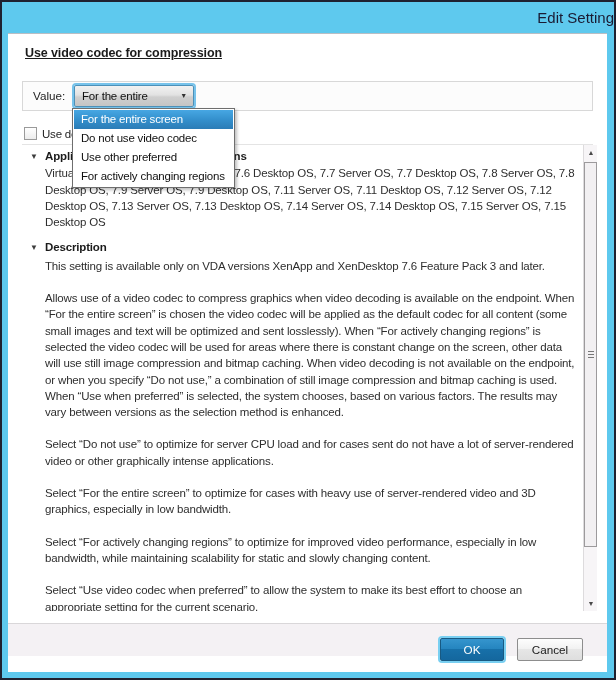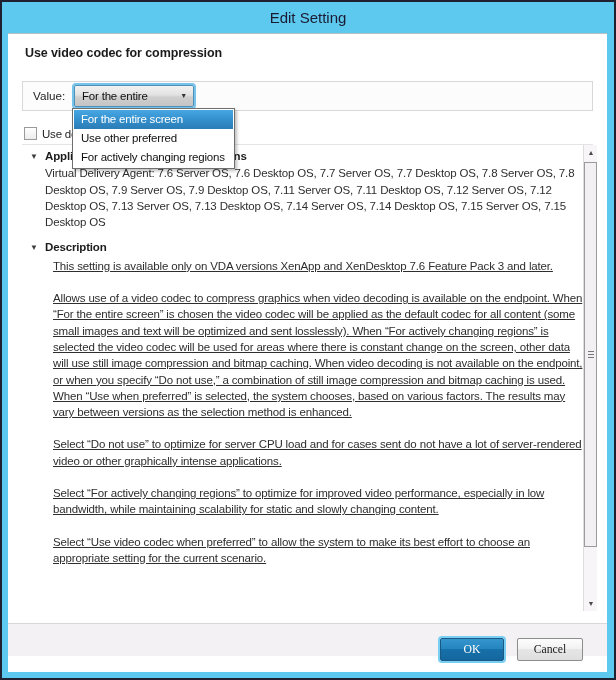--- a/index.html
+++ b/index.html
@@ -5,30 +5,30 @@
   html,body { margin:0; padding:0; background:#3c3c3c; }
   * { box-sizing:border-box; }
   body { font-family:"Liberation Sans", sans-serif; }
 
   .window {
     position:relative; width:616px; height:680px;
     background:#5ec9ee; border:2px solid #1f2130; overflow:hidden;
   }
   .titlebar {
     position:absolute; left:0; top:0; right:0; height:21px;
-    text-align:center; line-height:31px; font-size:15px; color:#1a1b33;
+    text-align:right; line-height:31px; font-size:15px; color:#1a1b33;
   }
   .content {
     position:absolute; left:6px; top:31px; width:599px; height:639px;
     background:#ffffff; border-top:1px solid #b9bec4;
   }
 
   .setting-title {
     position:absolute; left:17px; top:12px;
-    font-size:12.5px; font-weight:bold; color:#1b1b1b; letter-spacing:-0.1px;
+    font-size:12.5px; font-weight:bold; color:#1b1b1b; letter-spacing:-0.1px;text-decoration:underline;
   }
 
   .value-box {
     position:absolute; left:14px; top:47px; width:571px; height:30px;
     background:#fcfcfc; border:1px solid #d8d8d8;
   }
   .value-label {
     position:absolute; left:10px; top:0; height:28px; line-height:28px;
     font-size:11.7px; color:#1f1f1f;
   }
@@ -61,21 +61,21 @@
     overflow:hidden; padding:0 0 0 23px;
     font-size:11.5px; color:#2e2e2e; letter-spacing:-0.15px; line-height:16.3px;
   }
   .sec-header { position:relative; font-weight:bold; color:#1b1b1b; }
   .sec-header .tri {
     position:absolute; left:-15px; top:1px; font-size:8px; color:#3d3d3d; font-weight:normal;
   }
   .sec-applies { margin-top:3px; }
   .sec-body { width:530px; margin:1px 0 0 0; }
   .sec-desc { margin-top:9px; }
-  .desc-paras p { width:530px; margin:2px 0 0 8px;text-decoration:underline; }
+  .desc-paras p { width:530px; margin:2px 0 0 0; }
   .desc-paras p + p { margin-top:16px; }
 
   .vscroll {
     position:absolute; left:575px; top:111px; width:14px; height:466px;
     background:#f7f5f7; border-left:1px solid #dddbdd;
   }
   .vscroll .btn {
     position:absolute; left:0; width:14px; height:15px; text-align:center;
     font-size:7px; line-height:15px; color:#4a4a4a;
   }
@@ -84,21 +84,21 @@
   .vscroll .thumb {
     position:absolute; left:0px; top:17px; width:13px; height:385px;
     background:#f2f0f2; border:1px solid #9c9a9c;
   }
   .vscroll .grip {
     position:absolute; left:3px; top:50%; margin-top:-4px; width:6px; height:8px;
     background:repeating-linear-gradient(180deg,#777 0,#777 1px,transparent 1px,transparent 3px);
   }
 
   .footer-line { position:absolute; left:0; top:589px; width:599px; height:1px; background:#d9d7d9; }
-  .footer { position:absolute; left:0; top:590px; width:599px; height:32px; background:#f4f1f4;font-family:Liberation Serif, serif; }
+  .footer { position:absolute; left:0; top:590px; width:599px; height:32px; background:#f4f1f4; }
   .btn-dialog {
     position:absolute; top:14px; height:23px; font-size:11.7px;
     border-radius:2px; text-align:center; line-height:21px; cursor:default;
   }
   .btn-ok {
     left:432px; width:64px; color:#ffffff;
     background:linear-gradient(180deg,#3595ce 0%,#2484be 49%,#1770a9 50%,#14679e 100%);
     border:1px solid #185a83; box-shadow:0 0 0 2px #79cff1;
   }
   .btn-cancel {
@@ -157,20 +157,21 @@
       <div class="sec-body">Virtual Delivery Agent: 7.6 Server OS, 7.6 Desktop OS, 7.7 Server OS, 7.7 Desktop OS, 7.8 Server OS, 7.8 Desktop OS, 7.9 Server OS, 7.9 Desktop OS, 7.11 Server OS, 7.11 Desktop OS, 7.12 Server OS, 7.12 Desktop OS, 7.13 Server OS, 7.13 Desktop OS, 7.14 Server OS, 7.14 Desktop OS, 7.15 Server OS, 7.15 Desktop OS</div>
 
       <div class="sec-header sec-desc">
         <span class="tri">▼</span>
         <span>Description</span>
       </div>
       <div class="desc-paras">
           <p>This setting is available only on VDA versions XenApp and XenDesktop 7.6 Feature Pack 3 and later.</p>
           <p>Allows use of a video codec to compress graphics when video decoding is available on the endpoint. When “For the entire screen” is chosen the video codec will be applied as the default codec for all content (some small images and text will be optimized and sent losslessly). When “For actively changing regions” is selected the video codec will be used for areas where there is constant change on the screen, other data will use still image compression and bitmap caching. When video decoding is not available on the endpoint, or when you specify “Do not use,” a combination of still image compression and bitmap caching is used. When “Use when preferred” is selected, the system chooses, based on various factors. The results may vary between versions as the selection method is enhanced.</p>
           <p>Select “Do not use” to optimize for server CPU load and for cases sent do not have a lot of server-rendered video or other graphically intense applications.</p>
+          <p>Select “For the entire screen” to optimize for cases with heavy use of server-rendered video and 3D graphics, especially in low bandwidth.</p>
           <p>Select “For actively changing regions” to optimize for improved video performance, especially in low bandwidth, while maintaining scalability for static and slowly changing content.</p>
           <p>Select “Use video codec when preferred” to allow the system to make its best effort to choose an appropriate setting for the current scenario.</p>
         </div>
 
     </div>
 
     <div class="vscroll">
       <div class="btn up">
         <span>▲</span>
       </div>
@@ -185,16 +186,17 @@
     <div class="footer-line"></div>
     <div class="footer">
       <div class="btn-dialog btn-ok">OK</div>
       <div class="btn-dialog btn-cancel">Cancel</div>
     </div>
 
   </div>
 
   <div class="popup">
       <div class="opt selected">For the entire screen</div>
+      <div class="opt">Do not use video codec</div>
       <div class="opt">Use other preferred</div>
       <div class="opt">For actively changing regions</div>
     </div>
 </div>
 
 </body></html>

